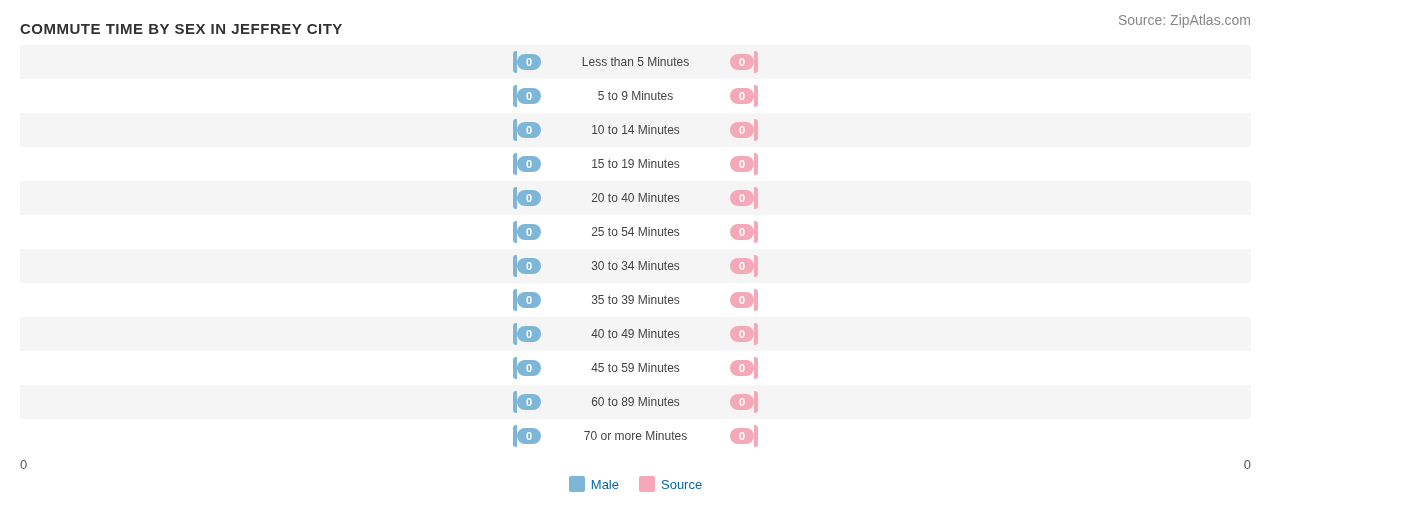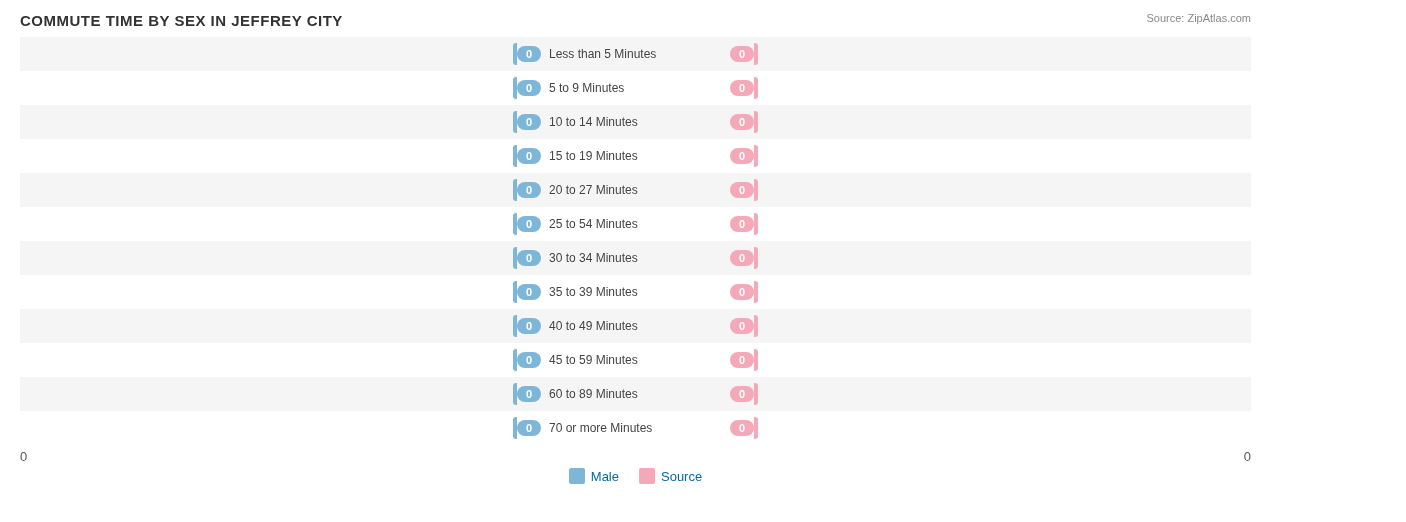--- a/index.html
+++ b/index.html
@@ -6,36 +6,36 @@
     body {
       background: #fff;
       font-family: Arial, sans-serif;
       width: 1406px;
       height: 522px;
       overflow: hidden;
     }
     .chart-container {
       width: 1271px;
       height: 522px;
-      padding: 12px 20px 40px 20px;
+      padding: 20px 20px 40px 20px;
       position: relative;
     }
     .chart-title {
       font-size: 15px;
       font-weight: bold;
       color: #333;
       text-transform: uppercase;
       letter-spacing: 0.5px;
       margin-bottom: 8px;
     }
     .source-text {
       position: absolute;
       top: 12px;
       right: 20px;
-      font-size: 11px;
+      font-size: 14px;
       color: #888;
     }
     .chart-area {
       display: flex;
       flex-direction: column;
       gap: 0;
       margin-top: 4px;
     }
     .bar-row {
       display: flex;
@@ -63,21 +63,21 @@
       display: flex;
       justify-content: flex-start;
       align-items: center;
       padding-left: 4px;
       height: 100%;
       position: relative;
     }
     .label-section {
       width: 206px;
       display: flex;
-      justify-content: flex-start;
+      justify-content: center;
       align-items: center;
       text-align: center;
       padding: 0 4px;
       z-index: 2;
     }
     .category-label {
       font-size: 12px;
       color: #444;
       white-space: nowrap;
     }
@@ -251,21 +251,21 @@
   </div>
       <div class="bar-row">
     <div class="left-section">
       <div class="left-section-inner">
         <div class="bar-male" style="width:0px; min-width:0;">
         </div>
         <div class="value-badge-male">0</div>
       </div>
     </div>
     <div class="label-section">
-      <span class="category-label">20 to 27 Minutes</span>
+      <span class="category-label">20 to 40 Minutes</span>
     </div>
     <div class="right-section">
       <div class="right-section-inner">
         <div class="value-badge-female">0</div>
         <div class="bar-female" style="width:0px; min-width:0;">
         </div>
       </div>
     </div>
   </div>
       <div class="bar-row">

